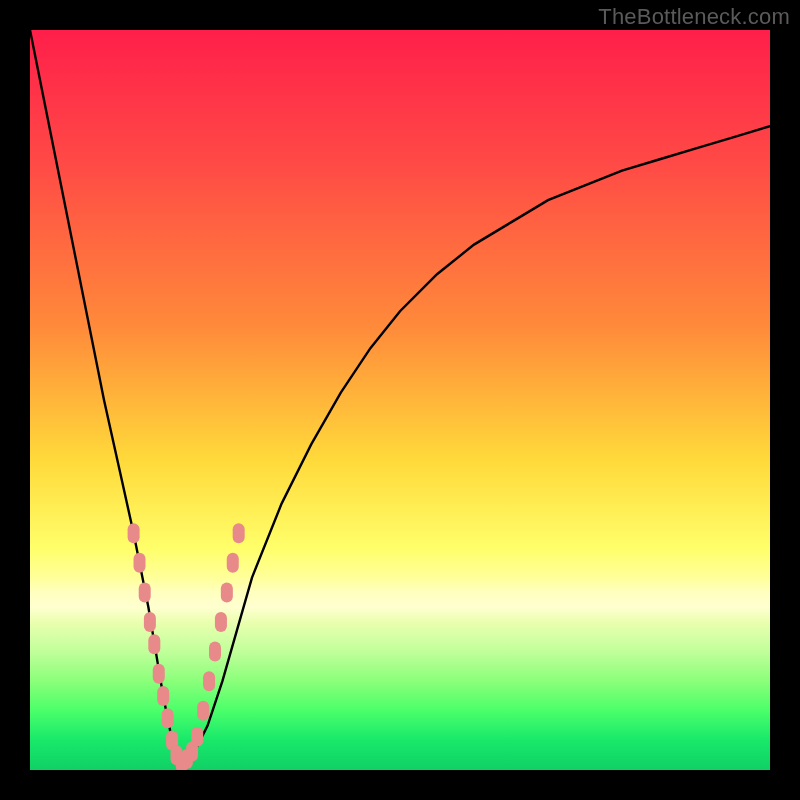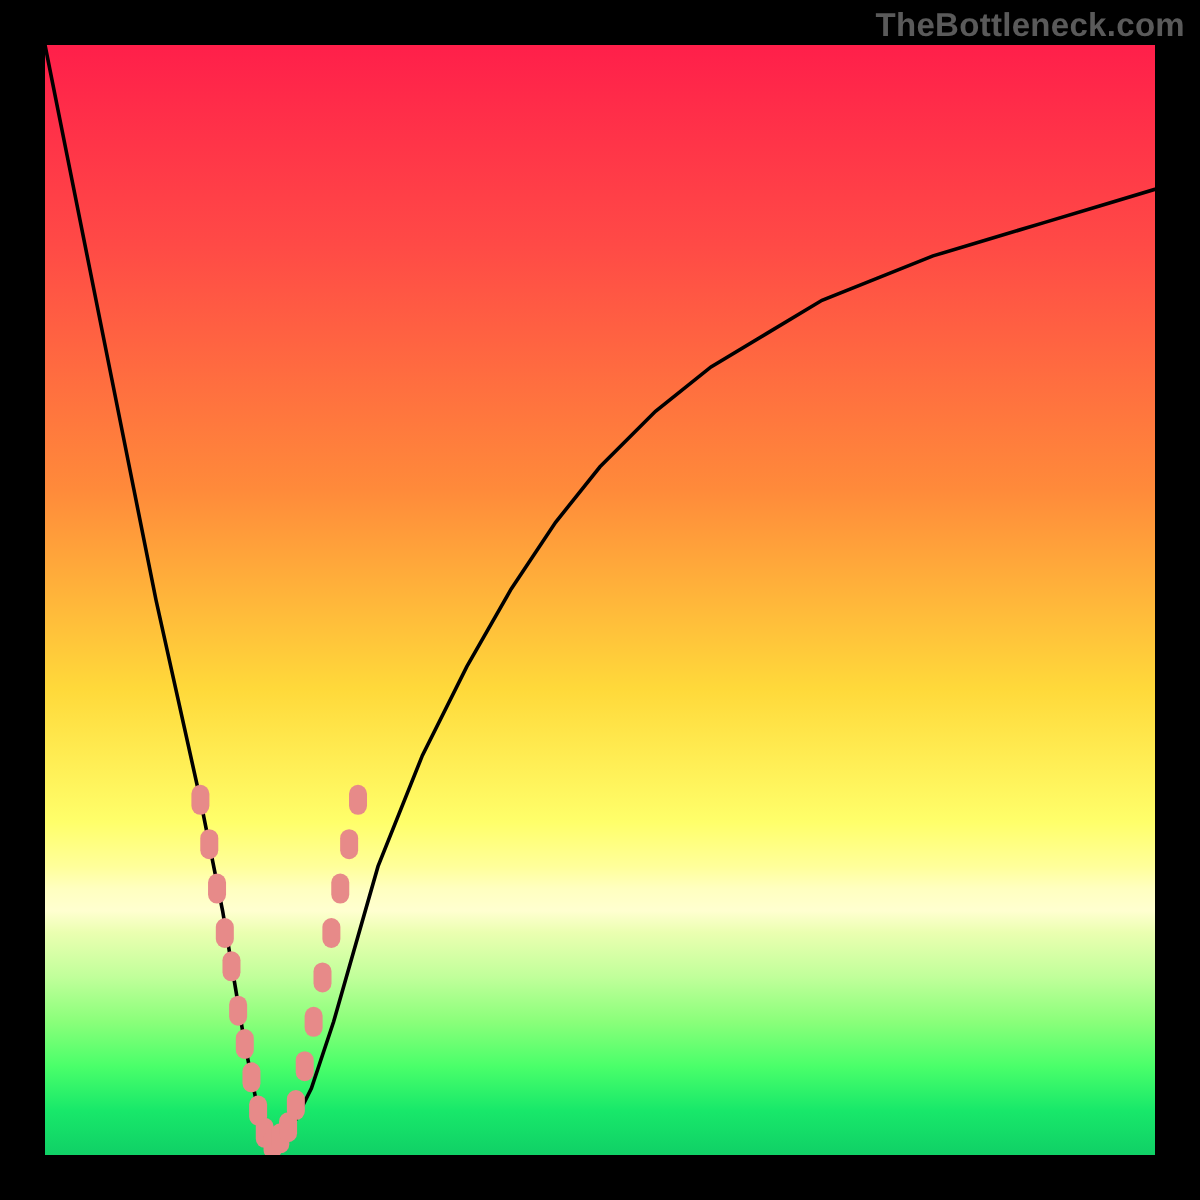--- a/index.html
+++ b/index.html
@@ -40,21 +40,21 @@
       #18e86a 96%,
       #10d066 100%
     );
   }
   .watermark {
     position: absolute;
     top: 4px;
     right: 10px;
     color: #5a5a5a;
     font-size: 22px;
-    font-weight: 700;
+    font-weight: 400;
     letter-spacing: 0.2px;
     user-select: none;
   }
   .curve-svg {
     position: absolute;
     left: 0;
     top: 0;
     width: 740px;
     height: 740px;
   }

